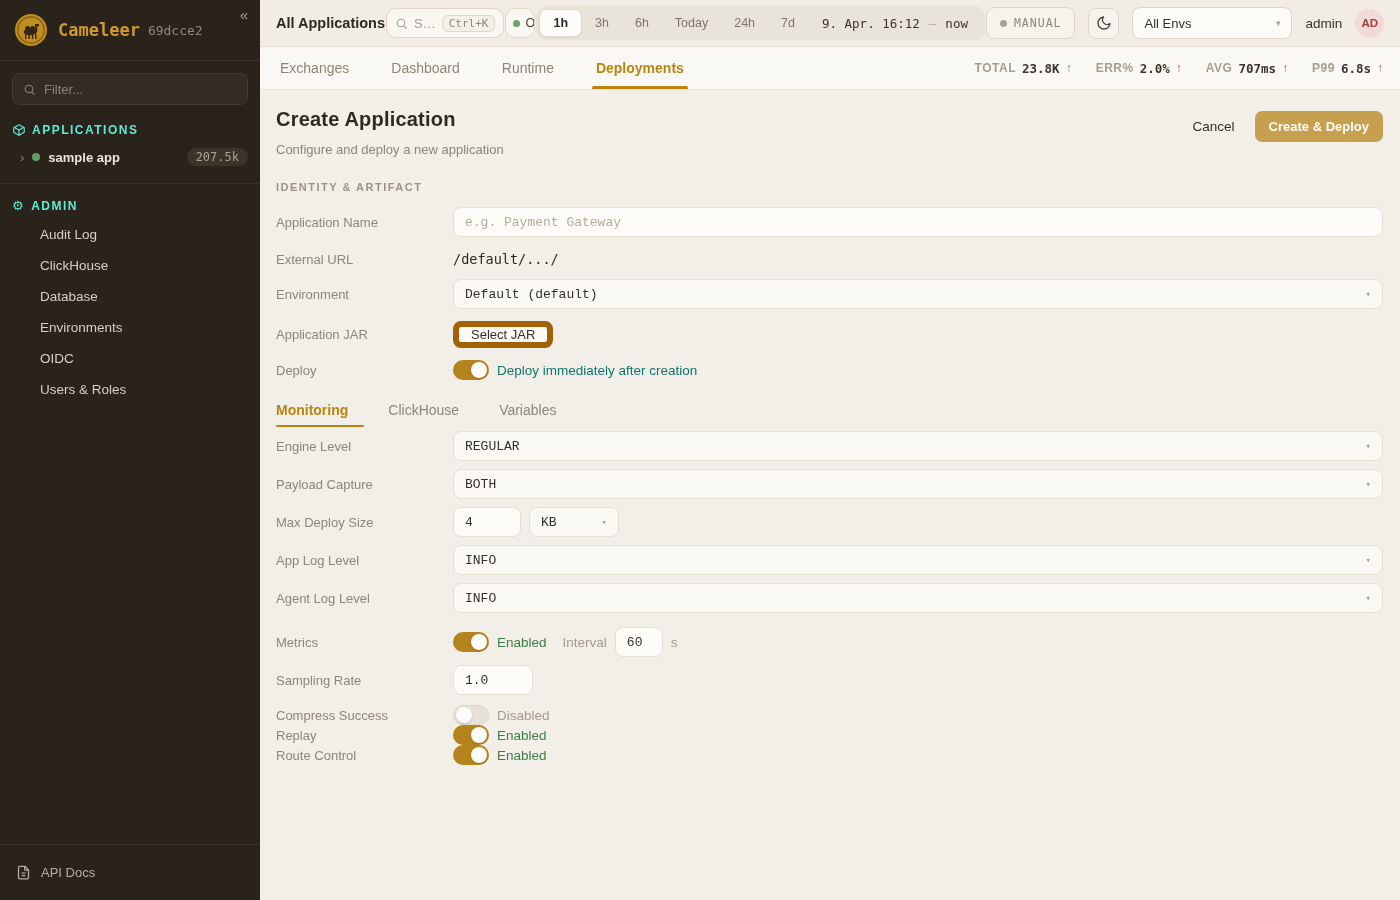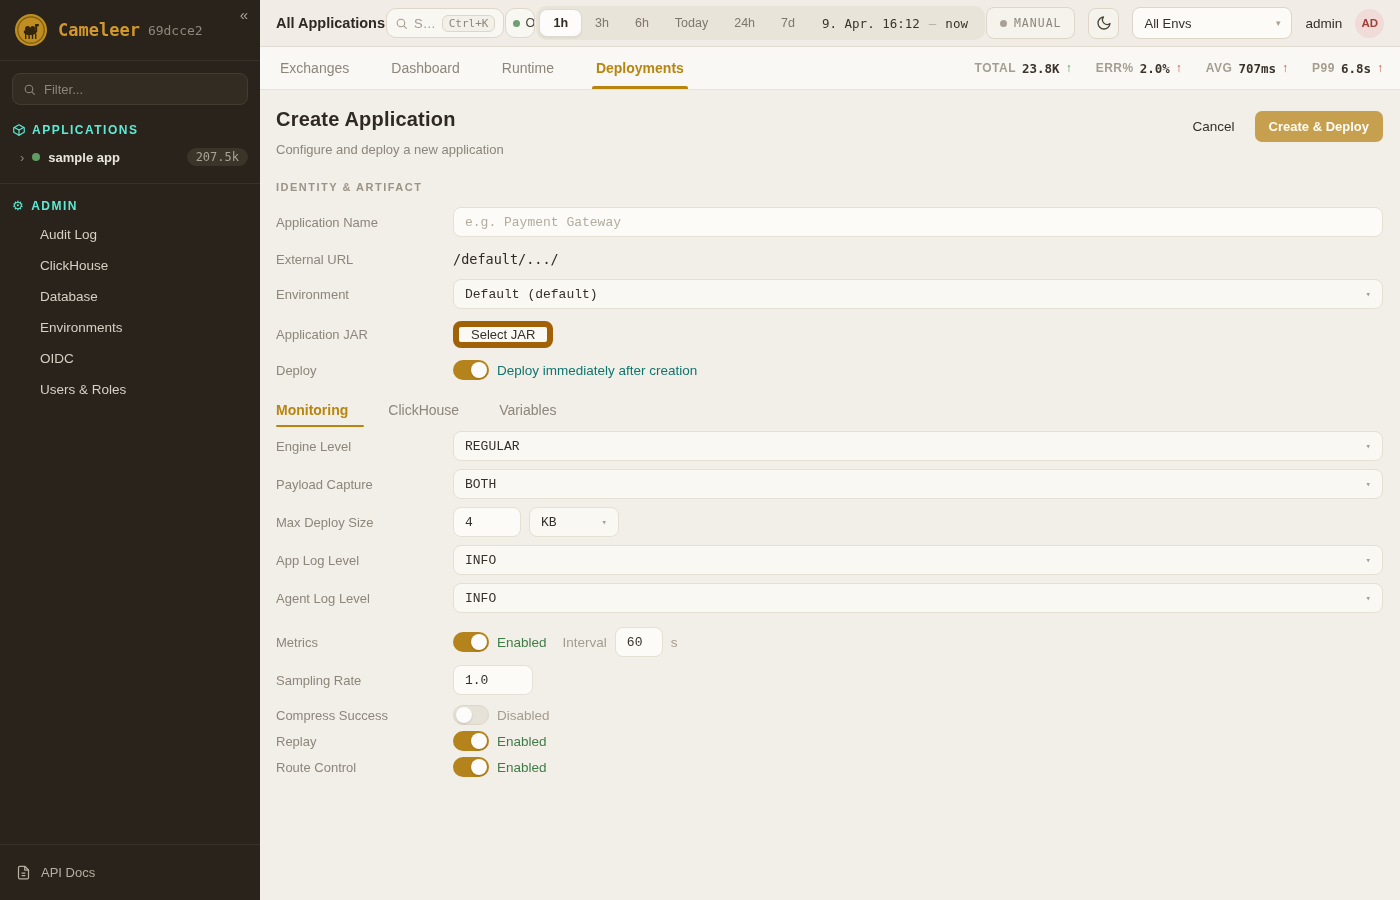--- a/index.html
+++ b/index.html
@@ -101,21 +101,21 @@
   .teal-text { color:#0f766e; font-size:13.5px; }
   .green-text { color:#3f7d46; font-size:13.5px; }
   .gray-text { color:#a39c8f; font-size:13.5px; }
 
   .subtabs { display:flex; gap:40px; margin-top:22px; }
   .subtab { font-size:14px; color:#8d867b; padding-bottom:9px; position:relative; cursor:pointer; }
   .subtab.active { color:#b8860f; font-weight:600; }
   .subtab.active::after { content:""; position:absolute; left:0; right:-16px; bottom:0; height:2.5px; background:#b8860f; border-radius:2px; }
 
   .mt14 { margin-top:14px; } .mt12 { margin-top:12px; } .mt10 { margin-top:10px; }
-  .mt8 { margin-top:8px; } .mt6 { margin-top:6px; } .mt4 { margin-top:4px; }
+  .mt8 { margin-top:8px; } .mt6 { } .mt4 { margin-top:4px; }
 
   svg.icon { display:block; }
 </style>
 </head>
 <body>
 
 <aside class="sidebar">
   <div class="sb-head">
     <span class="logo">
       <svg class="icon" width="34" height="34" viewBox="0 0 34 34">

